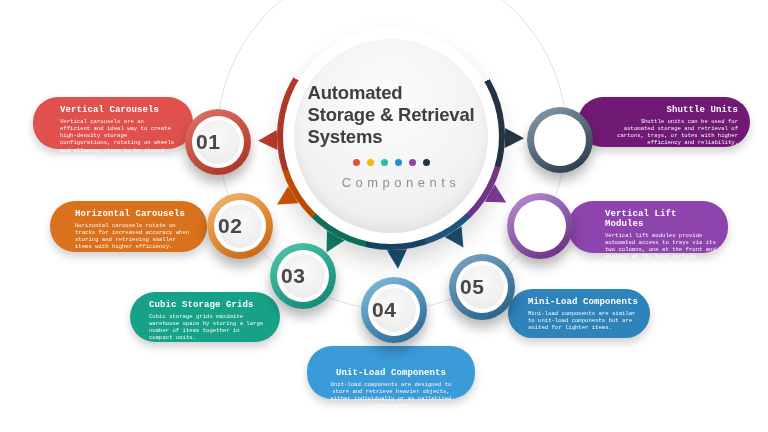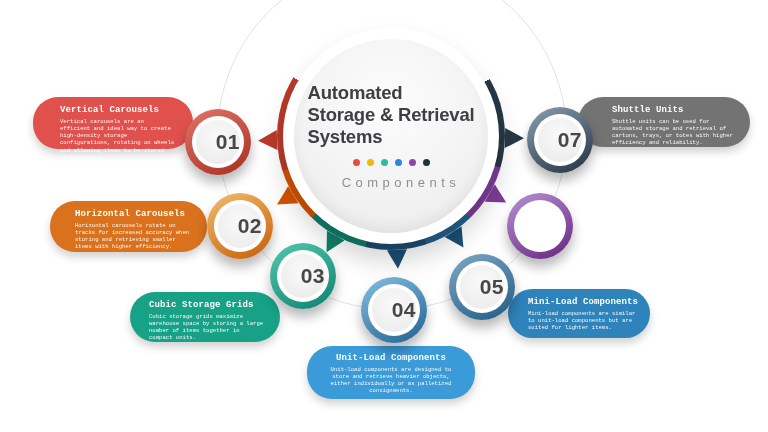--- a/index.html
+++ b/index.html
@@ -70,33 +70,33 @@
   
   .pill{
     position:absolute;border-radius:25px;color:#ffffff;box-sizing:border-box;
     box-shadow:0 5px 8px rgba(0,0,0,0.18);z-index:2;font-family:Liberation Mono, monospace;
   }
   .pill h3{margin:0;font-size:9px;font-weight:bold;letter-spacing:0.1px;}
   .pill p{margin:2.5px 0 0;font-size:5.6px;line-height:1.3;opacity:0.96;}
   .pill-1{left:33px; top:97px; width:160px;height:52px;padding:8px 16px 6px 27px;}
   .pill-2{left:50px; top:201px;width:157px;height:51px;padding:8px 14px 6px 25px;}
   .pill-3{left:130px;top:292px;width:150px;height:50px;padding:8px 16px 6px 19px;}
-  .pill-4{left:307px;top:346px;width:168px;height:53px;padding:7px 16px;text-align:center;}
+  .pill-4{left:307px;top:346px;width:168px;height:53px;padding:22px 16px;text-align:center;}
   .pill-5{left:508px;top:289px;width:142px;height:49px;padding:8px 10px 6px 20px;}
   .pill-6{left:568px;top:201px;width:160px;height:52px;padding:8px 12px 6px 37px;}
   .pill-7{left:578px;top:97px; width:172px;height:50px;padding:8px 12px 6px 34px;}
 
   
   .badge{position:absolute;width:66px;height:66px;border-radius:50%;
     box-shadow:0 8px 12px rgba(0,0,0,0.28);z-index:5;}
   .badge-white{position:absolute;inset:7px;border-radius:50%;background:#ffffff;}
   .badge-core{
     position:absolute;inset:11px;border-radius:50%;
     background:radial-gradient(circle at 50% 38%, #fafafa 0%, #eeeeee 70%, #e6e6e6 100%);
-    display:flex;align-items:center;justify-content:flex-end;
+    display:flex;align-items:center;justify-content:flex-start;
     font-weight:bold;font-size:21px;color:#474747;letter-spacing:0.5px;
   }
   .badge-1{left:185px;top:109px;background:linear-gradient(150deg,#e4746a,#a52f1f);}
   .badge-2{left:207px;top:193px;background:linear-gradient(150deg,#f4bc6f,#c45e05);}
   .badge-3{left:270px;top:243px;background:linear-gradient(150deg,#52c9ad,#0d8170);}
   .badge-4{left:361px;top:277px;background:linear-gradient(150deg,#85c0e2,#20618e);}
   .badge-5{left:449px;top:254px;background:linear-gradient(150deg,#7fa9c6,#1f5a83);}
   .badge-6{left:507px;top:193px;background:linear-gradient(150deg,#b992d3,#64257f);}
   .badge-7{left:527px;top:107px;background:linear-gradient(150deg,#8ba0b2,#22303f);}
 </style>
@@ -162,21 +162,25 @@
     <p>Cubic storage grids maximize warehouse space by storing a large number of items together in compact units.</p>
   </div>
   <div class="pill pill-4" style="background: rgb(59, 154, 216);">
     <h3>Unit-Load Components</h3>
     <p>Unit-load components are designed to store and retrieve heavier objects, either individually or as palletized consignments.</p>
   </div>
   <div class="pill pill-5" style="background: rgb(46, 131, 187);">
     <h3>Mini-Load Components</h3>
     <p>Mini-load components are similar to unit-load components but are suited for lighter items.</p>
   </div>
-  <div class="pill pill-7" style="background: #737373;">
+  <div class="pill pill-6" style="background: rgb(142, 68, 173);">
+    <h3>Vertical Lift Modules</h3>
+    <p>Vertical lift modules provide automated access to trays via its two columns, one at the front and another at the back portion.</p>
+  </div>
+  <div class="pill pill-7" style="background: #701a75; text-align: right;">
     <h3>Shuttle Units</h3>
     <p>Shuttle units can be used for automated storage and retrieval of cartons, trays, or totes with higher efficiency and reliability.</p>
   </div>
 
   <div class="badge badge-1">
     <div class="badge-white"></div>
     <div class="badge-core">
         <span>01</span>
       </div>
   </div>
@@ -202,18 +206,15 @@
     <div class="badge-white"></div>
     <div class="badge-core">
         <span>05</span>
       </div>
   </div>
   <div class="badge badge-6">
     <div class="badge-white"></div>
   </div>
   <div class="badge badge-7">
     <div class="badge-white"></div>
-    <div class="badge-core">
-        <span>07</span>
-      </div>
   </div>
 
 </div>
 
 </body></html>

